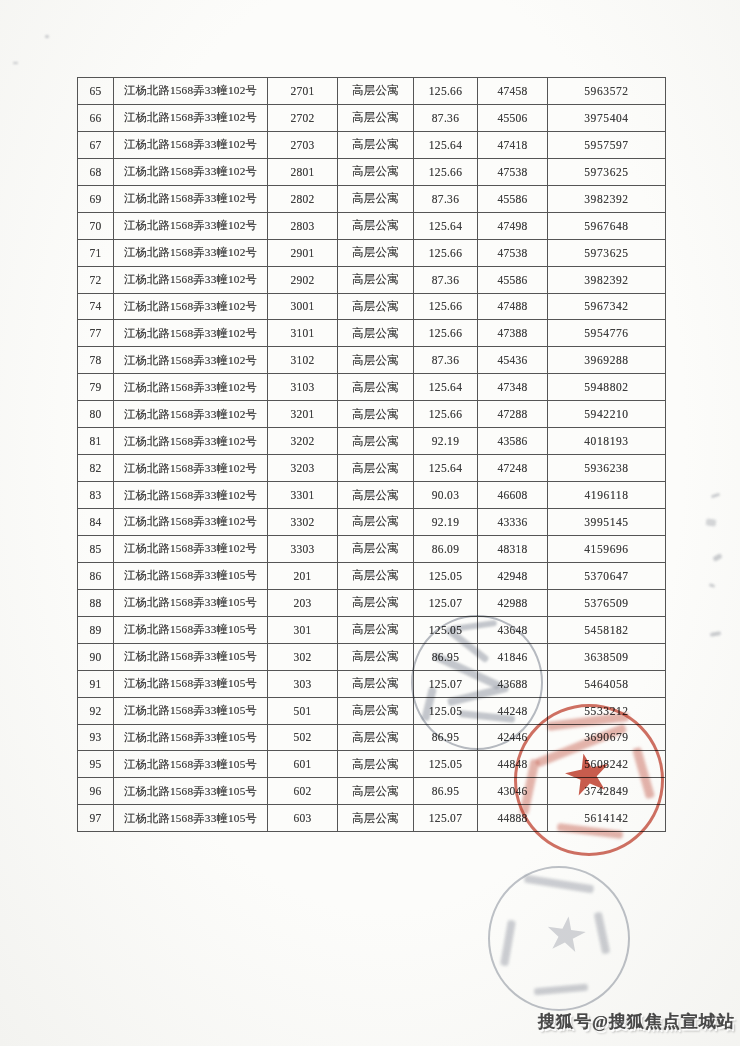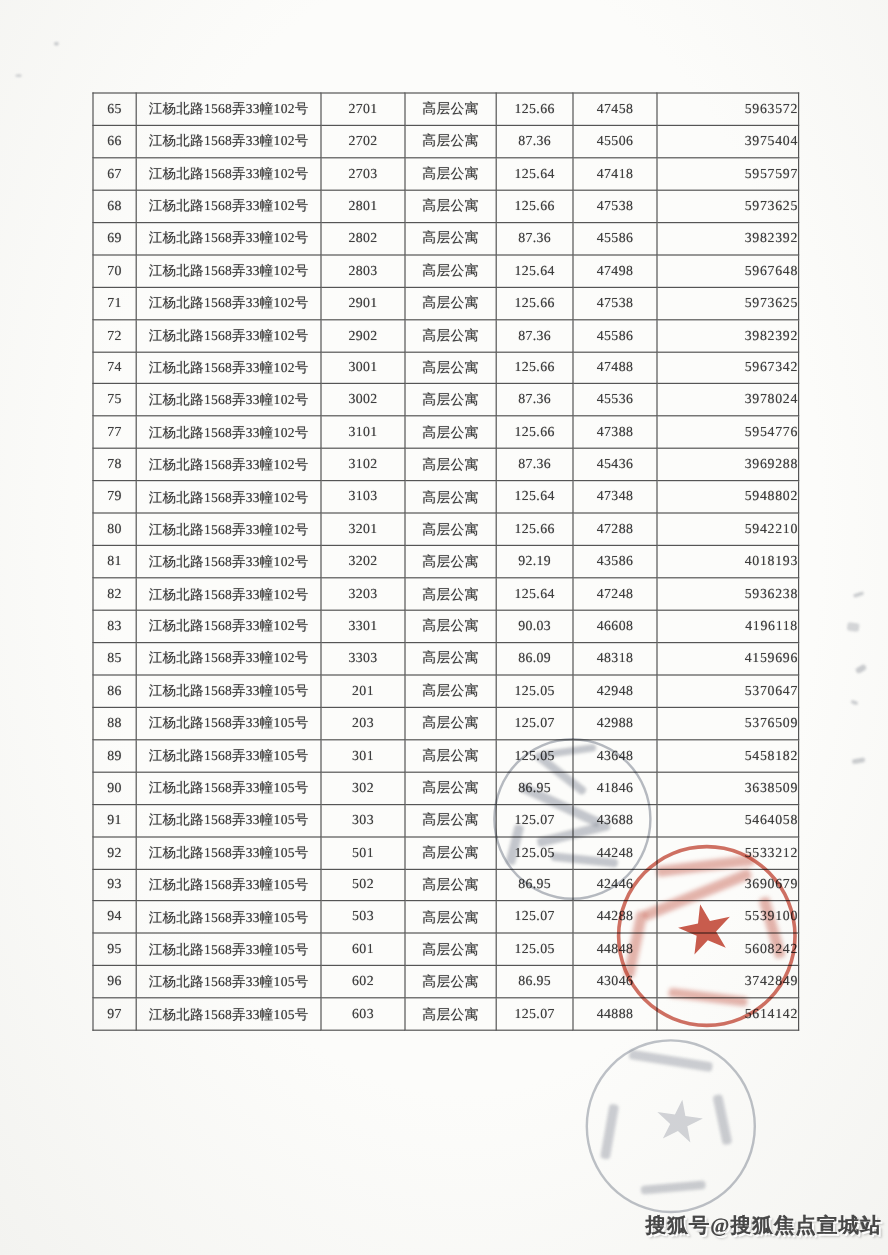--- a/index.html
+++ b/index.html
@@ -22,21 +22,21 @@
   table.price td{
     border:1px solid var(--c-border,#555);
     height:25.94px;padding:0;
     text-align:center;vertical-align:middle;
     font-size:11.5px;letter-spacing:.3px;
     color:var(--c-text,#3d3d3d);
     text-shadow:0 0 .6px rgba(70,70,70,.65);
     white-space:nowrap;overflow:hidden;
   }
   table.price td.col-address{font-size:11.3px;letter-spacing:.2px;margin-top:45px;}
-  table.price td.col-total{letter-spacing:.6px;text-align:right;}
+  table.price td.col-total{letter-spacing:.6px;}
   
   .stamp{position:absolute;border-radius:50%;mix-blend-mode:multiply;pointer-events:none;z-index:5;}
   .stamp i{position:absolute;display:block;border-radius:3px;}
   .stamp-gray-top{left:411px;top:615px;width:128px;height:131px;
     border:2.5px solid rgba(116,124,140,.52);filter:blur(.5px);}
   .stamp-gray-top i{background:rgba(118,126,142,.42);filter:blur(1.3px);}
   .stamp-red{left:514px;top:704px;width:144px;height:146px;
     border:3.5px solid rgba(191,58,40,.72);filter:blur(.35px);}
   .stamp-red i{background:rgba(190,60,42,.38);filter:blur(1.6px);}
   .stamp-gray-bottom{left:488px;top:866px;width:138px;height:141px;
@@ -154,29 +154,20 @@
         <tr>
           <td class="col-no">74</td>
           <td class="col-address">江杨北路1568弄33幢102号</td>
           <td class="col-room">3001</td>
           <td class="col-type">高层公寓</td>
           <td class="col-area">125.66</td>
           <td class="col-unit">47488</td>
           <td class="col-total">5967342</td>
         </tr>
         <tr>
-          <td class="col-no">75</td>
-          <td class="col-address">江杨北路1568弄33幢102号</td>
-          <td class="col-room">3002</td>
-          <td class="col-type">高层公寓</td>
-          <td class="col-area">87.36</td>
-          <td class="col-unit">45536</td>
-          <td class="col-total">3978024</td>
-        </tr>
-        <tr>
           <td class="col-no">77</td>
           <td class="col-address">江杨北路1568弄33幢102号</td>
           <td class="col-room">3101</td>
           <td class="col-type">高层公寓</td>
           <td class="col-area">125.66</td>
           <td class="col-unit">47388</td>
           <td class="col-total">5954776</td>
         </tr>
         <tr>
           <td class="col-no">78</td>
@@ -226,20 +217,29 @@
         <tr>
           <td class="col-no">83</td>
           <td class="col-address">江杨北路1568弄33幢102号</td>
           <td class="col-room">3301</td>
           <td class="col-type">高层公寓</td>
           <td class="col-area">90.03</td>
           <td class="col-unit">46608</td>
           <td class="col-total">4196118</td>
         </tr>
         <tr>
+          <td class="col-no">84</td>
+          <td class="col-address">江杨北路1568弄33幢102号</td>
+          <td class="col-room">3302</td>
+          <td class="col-type">高层公寓</td>
+          <td class="col-area">92.19</td>
+          <td class="col-unit">43336</td>
+          <td class="col-total">3995145</td>
+        </tr>
+        <tr>
           <td class="col-no">85</td>
           <td class="col-address">江杨北路1568弄33幢102号</td>
           <td class="col-room">3303</td>
           <td class="col-type">高层公寓</td>
           <td class="col-area">86.09</td>
           <td class="col-unit">48318</td>
           <td class="col-total">4159696</td>
         </tr>
         <tr>
           <td class="col-no">86</td>
@@ -296,29 +296,20 @@
           <td class="col-total">5533212</td>
         </tr>
         <tr>
           <td class="col-no">93</td>
           <td class="col-address">江杨北路1568弄33幢105号</td>
           <td class="col-room">502</td>
           <td class="col-type">高层公寓</td>
           <td class="col-area">86.95</td>
           <td class="col-unit">42446</td>
           <td class="col-total">3690679</td>
-        </tr>
-        <tr>
-          <td class="col-no">94</td>
-          <td class="col-address">江杨北路1568弄33幢105号</td>
-          <td class="col-room">503</td>
-          <td class="col-type">高层公寓</td>
-          <td class="col-area">125.07</td>
-          <td class="col-unit">44288</td>
-          <td class="col-total">5539100</td>
         </tr>
         <tr>
           <td class="col-no">95</td>
           <td class="col-address">江杨北路1568弄33幢105号</td>
           <td class="col-room">601</td>
           <td class="col-type">高层公寓</td>
           <td class="col-area">125.05</td>
           <td class="col-unit">44848</td>
           <td class="col-total">5608242</td>
         </tr>

